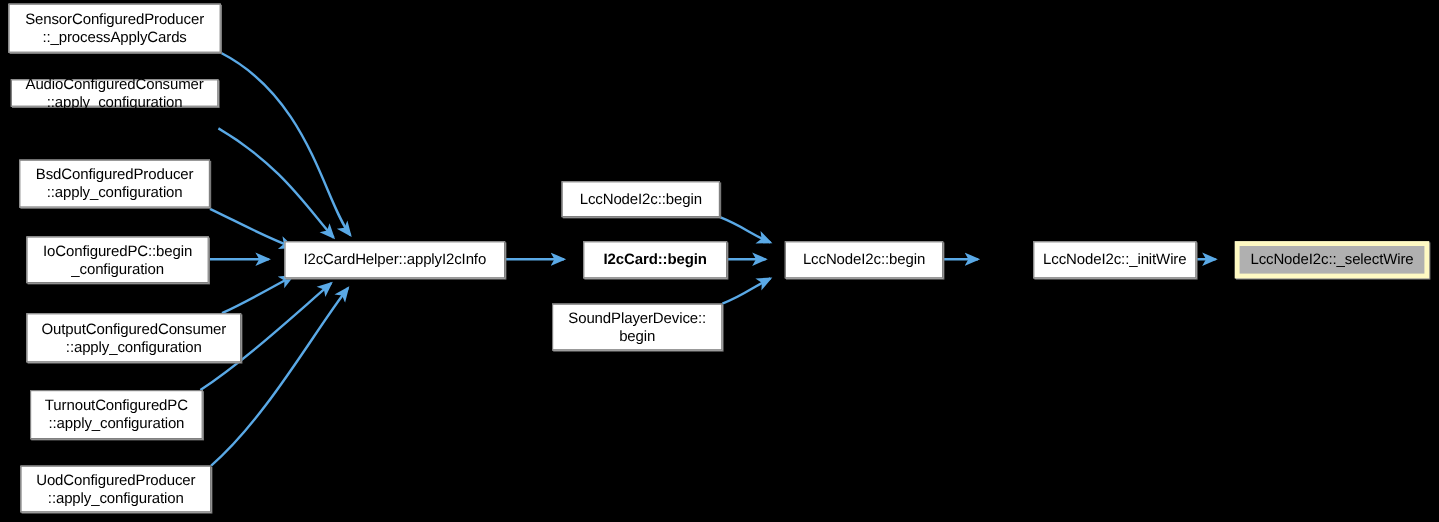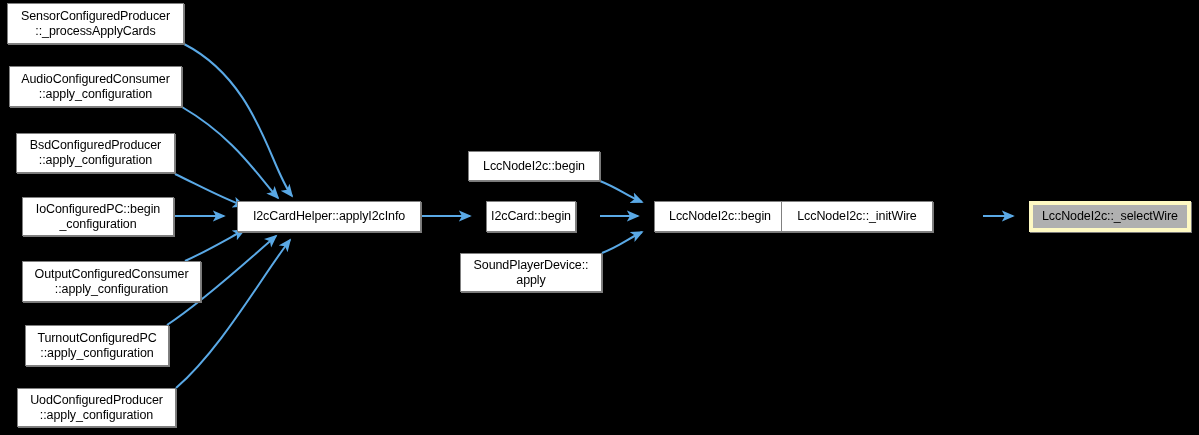--- a/index.html
+++ b/index.html
@@ -70,35 +70,35 @@
         <path d="M600,216 L638,216" fill="none" stroke="#5aa9e6" stroke-width="2" marker-end="url(#arrowhead)"></path>
         <path d="M602,253 C620,246 626,240 642,232" fill="none" stroke="#5aa9e6" stroke-width="2" marker-end="url(#arrowhead)"></path>
         <path d="M786,216 L815,216" fill="none" stroke="#5aa9e6" stroke-width="2" marker-end="url(#arrowhead)"></path>
         <path d="M983,216 L1013,216" fill="none" stroke="#5aa9e6" stroke-width="2" marker-end="url(#arrowhead)"></path>
       </g>
   </svg>
 
   <div id="nodes-group">
       <div class="node" style="left: 7px; top: 3px; width: 177px; height: 41px;">SensorConfiguredProducer
 ::_processApplyCards</div>
-      <div class="node" style="left: 9px; top: 66px; width: 173px; height: 41px;">AudioConfiguredConsumer
+      <div class="node" style="left: 9px; top: 66px; width: 173px; height: 23px;">AudioConfiguredConsumer
 ::apply_configuration</div>
       <div class="node" style="left: 16px; top: 133px; width: 159px; height: 40px;">BsdConfiguredProducer
 ::apply_configuration</div>
       <div class="node" style="left: 22px; top: 197px; width: 152px; height: 39px;">IoConfiguredPC::begin
 _configuration</div>
       <div class="node" style="left: 22px; top: 261px; width: 179px; height: 41px;">OutputConfiguredConsumer
 ::apply_configuration</div>
       <div class="node" style="left: 25px; top: 325px; width: 144px; height: 41px;">TurnoutConfiguredPC
 ::apply_configuration</div>
       <div class="node" style="left: 17px; top: 388px; width: 159px; height: 39px;">UodConfiguredProducer
 ::apply_configuration</div>
       <div class="node" style="left: 237px; top: 201px; width: 184px; height: 31px;">I2cCardHelper::applyI2cInfo</div>
       <div class="node" style="left: 468px; top: 151px; width: 132px; height: 30px;">LccNodeI2c::begin</div>
-      <div class="node" style="left: 486px; top: 201px; width: 90px; height: 31px;">I2cCard::begin</div>
+      <div class="node" style="left: 486px; top: 201px; width: 120px; height: 31px; font-weight: bold;">I2cCard::begin</div>
       <div class="node" style="left: 460px; top: 253px; width: 142px; height: 39px;">SoundPlayerDevice::
-apply</div>
+begin</div>
       <div class="node" style="left: 654px; top: 201px; width: 132px; height: 31px;">LccNodeI2c::begin</div>
-      <div class="node" style="left: 781px; top: 201px; width: 152px; height: 31px;">LccNodeI2c::_initWire</div>
+      <div class="node" style="left: 861px; top: 201px; width: 136px; height: 31px;">LccNodeI2c::_initWire</div>
       <div class="node current" style="left: 1029px; top: 201px; width: 162px; height: 31px;">LccNodeI2c::_selectWire</div>
     </div>
 
 </div>
 
 </body></html>

